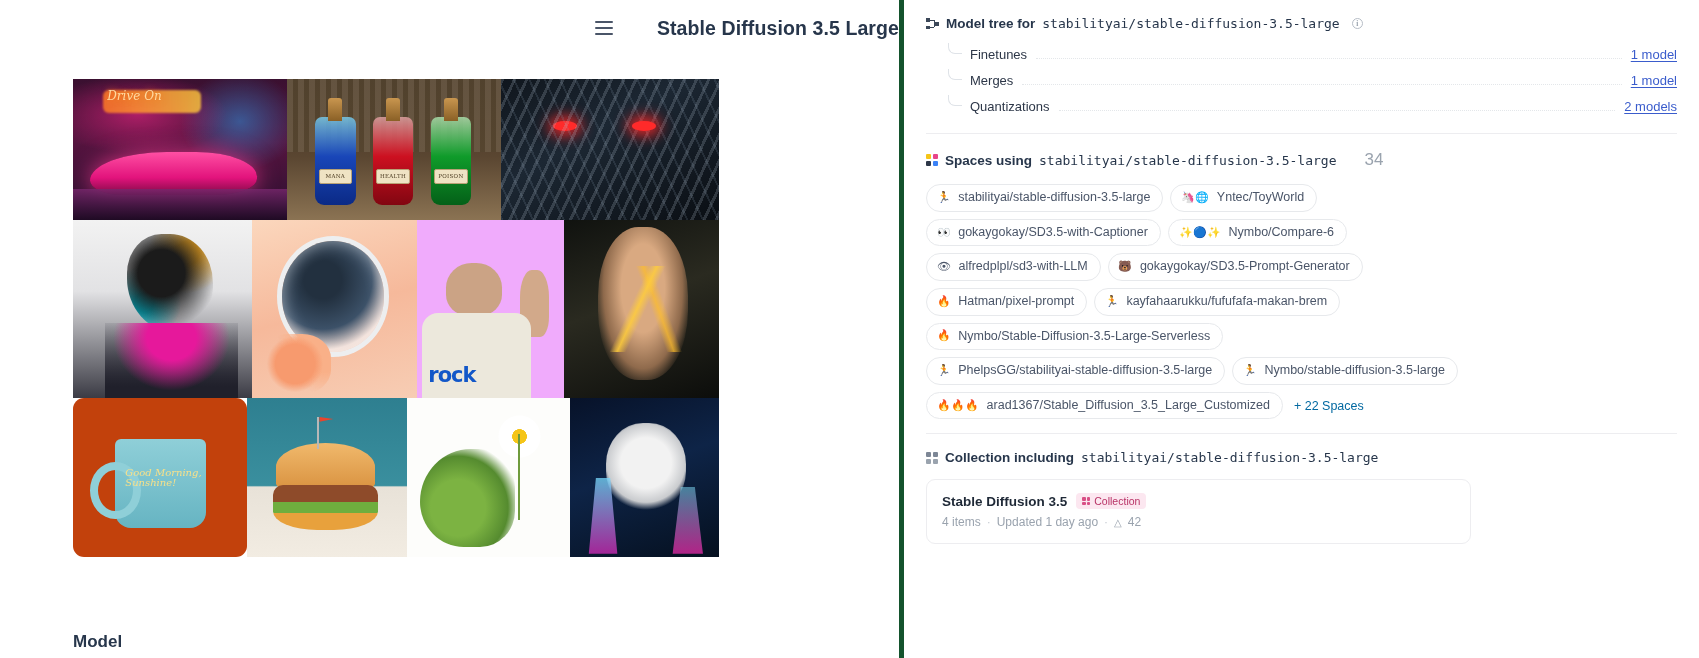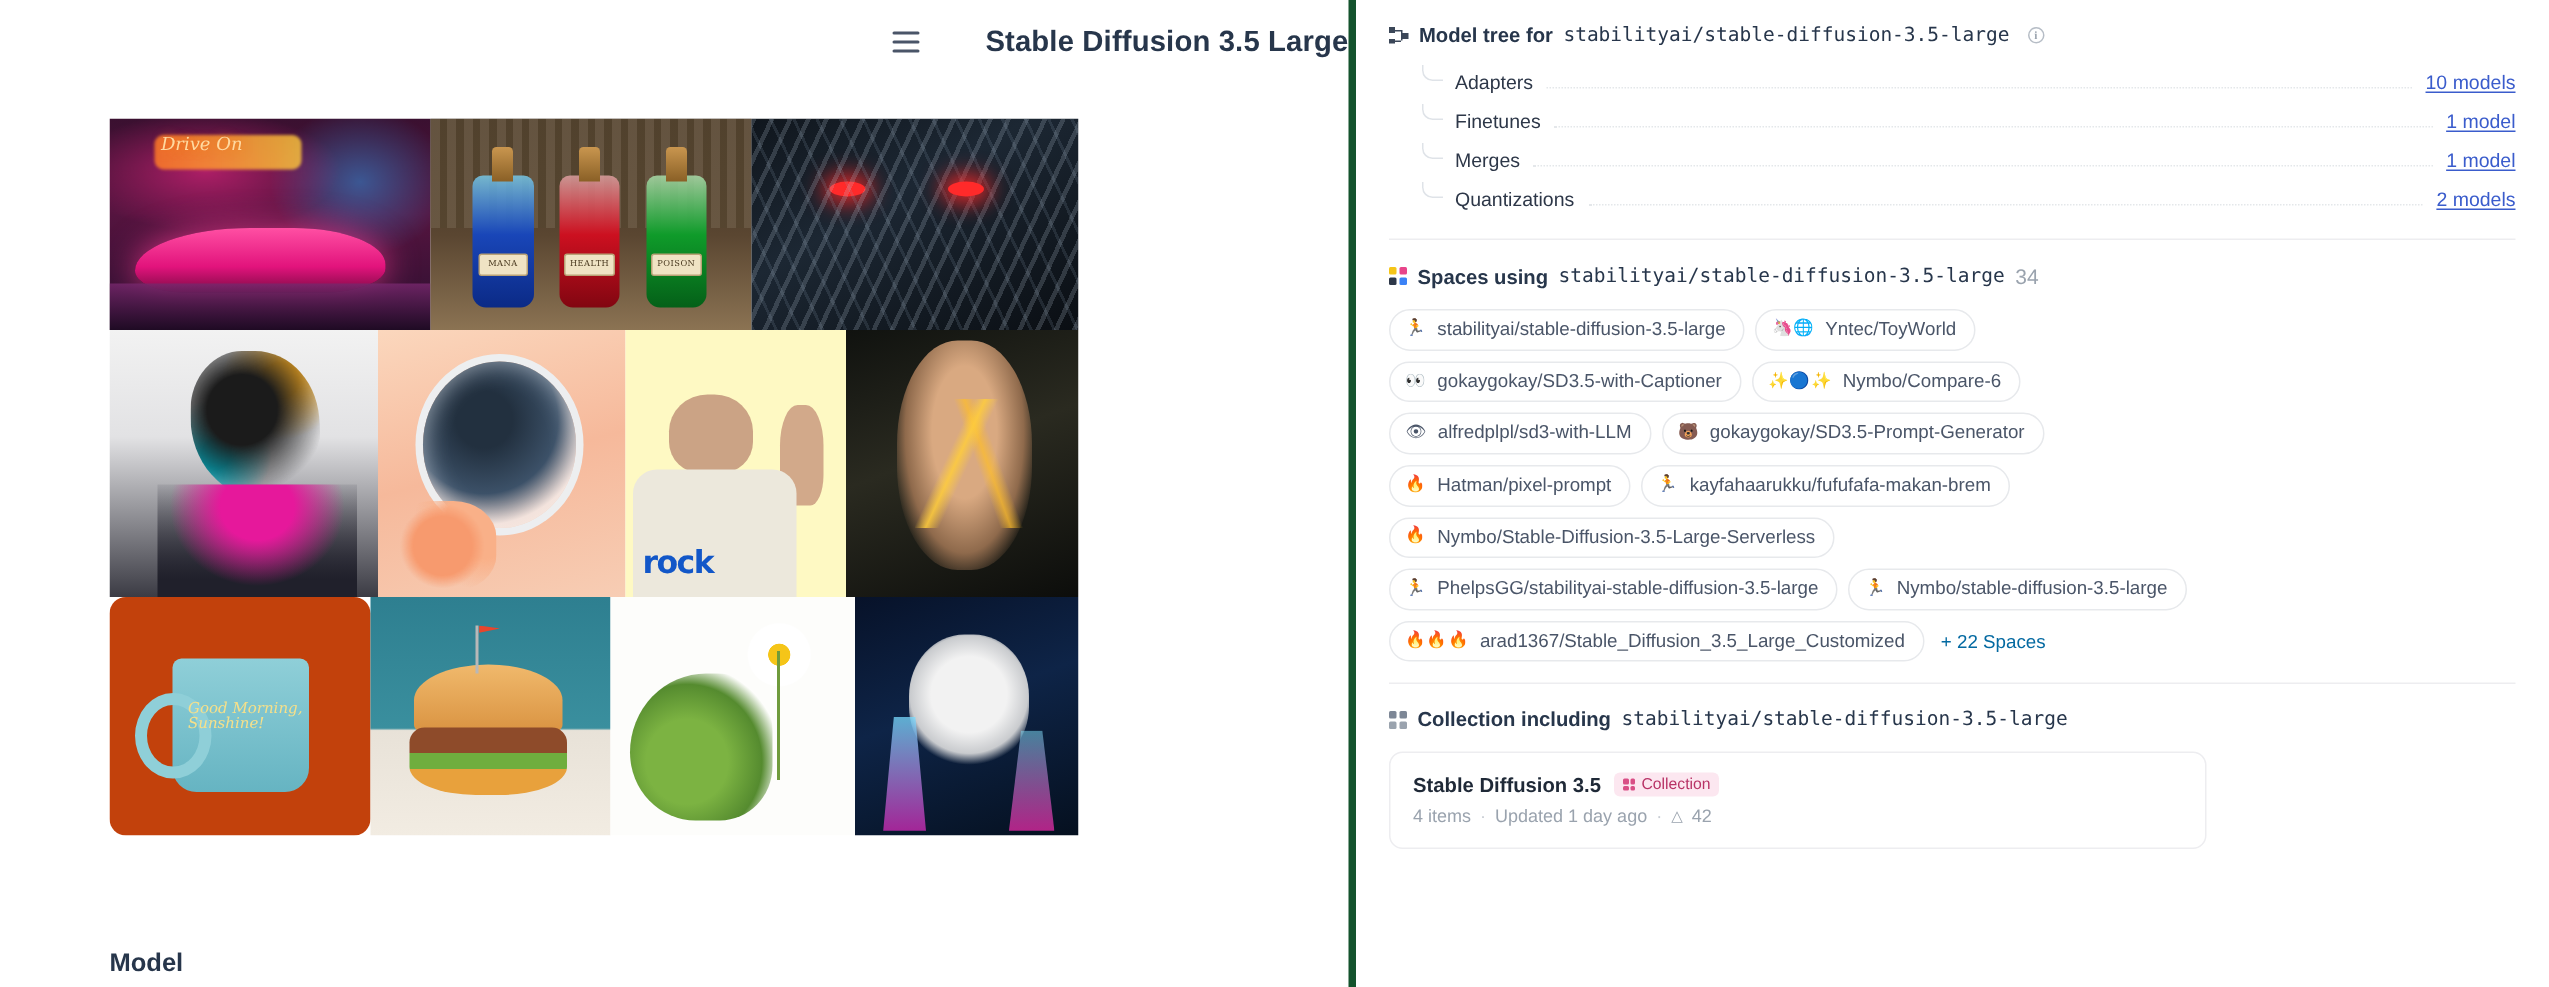--- a/index.html
+++ b/index.html
@@ -106,21 +106,21 @@
                   linear-gradient(180deg, rgba(40,40,55,.1), #20202b 85%); }
 
   .img-astro { background: linear-gradient(165deg,#fbd7bd 0%,#f6b99b 50%,#f7cdb4 100%); }
   .img-astro::before { content:""; position:absolute; left:18%; top:12%; width:62%; height:62%;
       border-radius:50%; background: radial-gradient(circle at 40% 35%, #22303f 20%, #3c5168 52%, rgba(235,245,255,.55) 74%, rgba(255,255,255,.25));
       box-shadow: inset 0 0 16px rgba(255,255,255,.5), 0 0 0 5px rgba(236,240,243,.95); }
   .img-astro::after { content:""; position:absolute; left:4%; bottom:2%; width:44%; height:34%;
       background: radial-gradient(circle at 50% 50%, #f79a6e 0 42%, transparent 60%),
                   radial-gradient(circle at 88% 22%, #f9b088 0 32%, transparent 58%); border-radius:40%; }
 
-  .img-rock { background: #fef9c3; }
+  .img-rock { background: #f0abfc; }
   .img-rock::before { content:""; position:absolute; left:20%; top:24%; width:38%; height:30%;
       background:#cba385; border-radius:46% 46% 40% 40%; }
   .img-rock .shirt { position:absolute; left:4%; bottom:0; width:74%; height:48%;
       background:#ece8dc; border-radius:16px 16px 0 0; }
   .img-rock .rocktxt { position:absolute; left:8%; bottom:6%; font-size:21px; font-weight:700;
       color:#1257c8; font-family:"DejaVu Sans",sans-serif; letter-spacing:-1px; }
   .img-rock .hand { position:absolute; right:10%; top:28%; width:20%; height:38%;
       background:#d2a98a; border-radius:40% 40% 30% 30%; }
 
   .img-gold { background: linear-gradient(160deg,#10120f 0%,#2a2a20 45%,#0c0d0b 100%); }
@@ -187,21 +187,21 @@
 
   .block-title {
     display:flex; align-items:center; gap:7px;
     font-size:13.5px; font-weight:700; color:#27364b;
     margin-bottom: 2px;
   }
   .block-title .mono {
     font-family:"DejaVu Sans Mono", monospace;
     font-weight:400; font-size:13px; color:#27364b;
   }
-  .count-badge { color:#9aa3ae; font-size:14px; font-weight:400; margin-left:0; }
+  .count-badge { color:#9aa3ae; font-size:17px; font-weight:400; margin-left:21px; }
 
   
   .tree-icon { width:13px; height:13px; position:relative; flex:0 0 13px; }
   .tree-icon i { position:absolute; background:#3b4758; display:block; }
   .ti-a { left:0; top:1px; width:3.5px; height:3.5px; }
   .ti-b { left:0; top:8.5px; width:3.5px; height:3.5px; }
   .ti-c { left:8px; top:4.5px; width:4.5px; height:4.5px; }
   .ti-l1 { left:3px; top:2.5px; width:5px; height:1px; }
   .ti-l2 { left:3px; top:9.5px; width:5px; height:1px; }
   .ti-l3 { left:7.5px; top:2.5px; width:1px; height:7.5px; }
@@ -351,26 +351,20 @@
             <i class="ti-l1"></i>
               <i class="ti-l2"></i>
               <i class="ti-l3"></i>
           </span>
           <span>Model tree for</span>
           <span class="mono">stabilityai/stable-diffusion-3.5-large</span>
           <span class="info-circle">i</span>
         </div>
 
         <div class="tree-rows">
-          <div class="tree-row">
-            <span class="elbow"></span>
-            <span class="tree-label">Adapters</span>
-            <span class="dots"></span>
-            <span class="tree-count">10 models</span>
-          </div>
           <div class="tree-row">
             <span class="elbow"></span>
             <span class="tree-label">Finetunes</span>
             <span class="dots"></span>
             <span class="tree-count">1 model</span>
           </div>
           <div class="tree-row">
             <span class="elbow"></span>
             <span class="tree-label">Merges</span>
             <span class="dots"></span>

